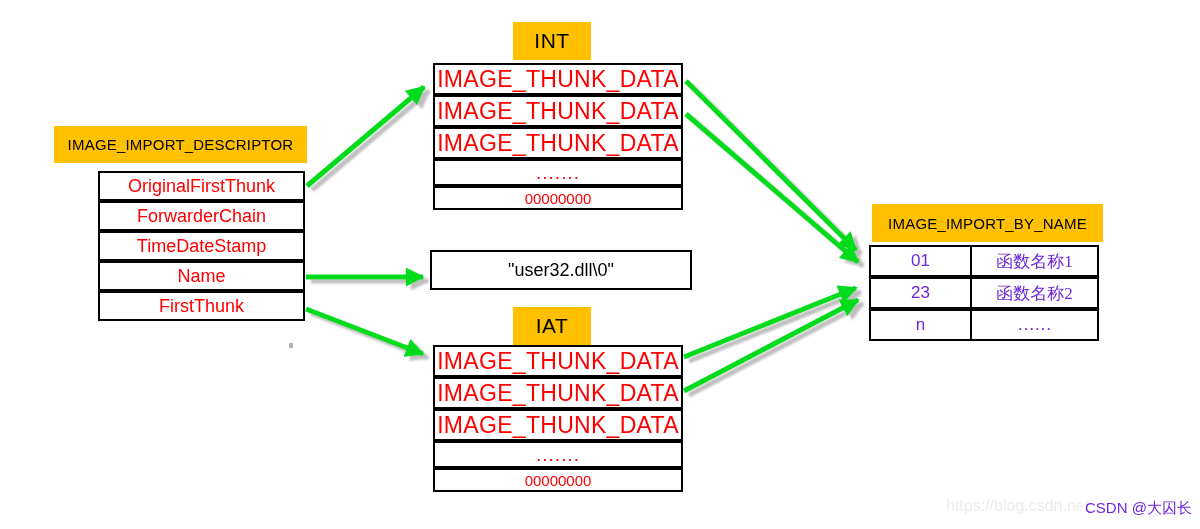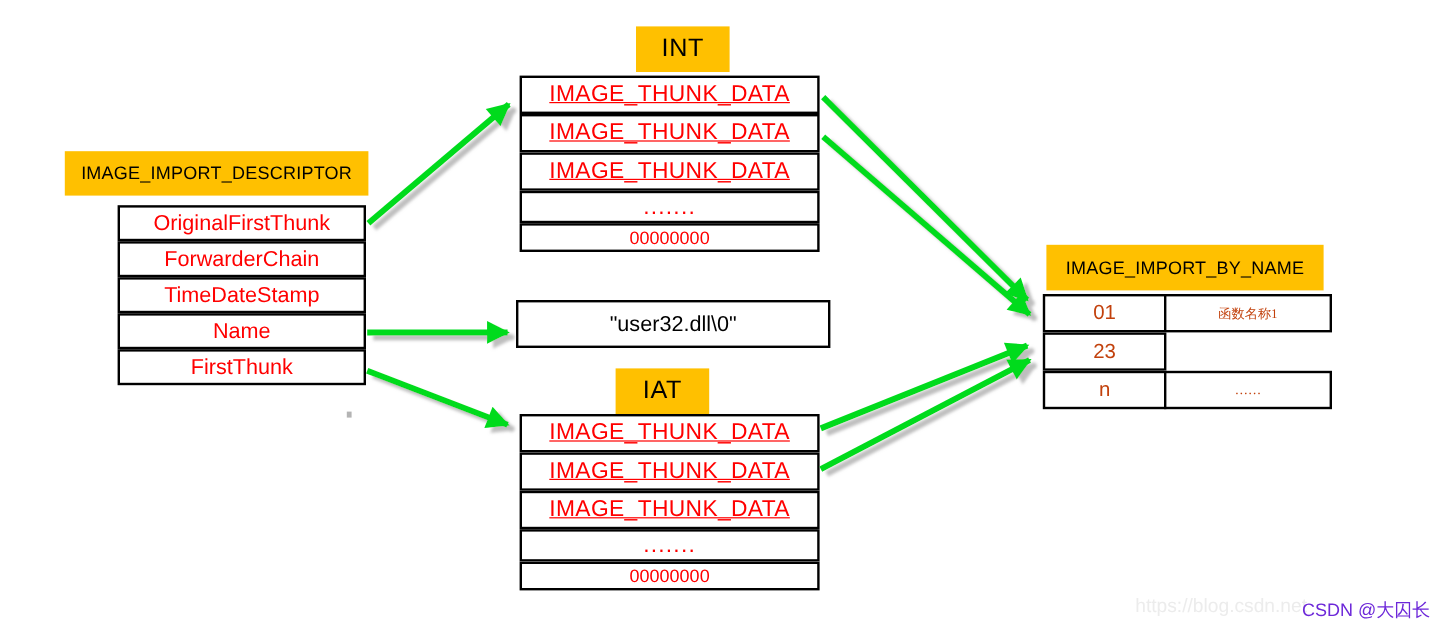--- a/index.html
+++ b/index.html
@@ -26,43 +26,43 @@
   .stack { display: flex; flex-direction: column; }
   .cellrow {
     box-sizing: border-box;
     border: 2px solid #000;
     background: #fff;
     display: flex; align-items: center; justify-content: center;
     overflow: hidden;
   }
   .red  { color: #FF0000; }
   .desc-row  { height: 30px; font-size: 18px; margin-left: 43px; }
-  .thunk-row { height: 32px; font-size: 19px; letter-spacing: 0.3px; text-decoration: underline; }
+  .thunk-row { height: 32px; font-size: 23px; letter-spacing: 0.3px; }
   .dots-row  { height: 27px; font-size: 19px; letter-spacing: 1px; }
   .zero-row  { height: 24px; font-size: 15px; }
 
   .dllbox {
     box-sizing: border-box;
     border: 2px solid #000; background: #fff;
     display: flex; align-items: center; justify-content: center;
     font-size: 18px; color: #000;
   }
 
   
   .ibn-row { display: flex; height: 32px; }
   .ibn-cell {
     box-sizing: border-box;
     border: 2px solid #000; background: #fff;
     display: flex; align-items: center; justify-content: center;
-    color: #c2410c;
+    color: #6d28d9;
   }
   .ibn-hint { width: 103px; font-size: 17px; }
   .ibn-name {
-    width: 140px; margin-left: -2px;
-    font-size: 11px;
+    width: 129px; margin-left: -2px;
+    font-size: 17px;
     font-family: "Liberation Serif", serif;
   }
 
   svg.arrows { position: absolute; left: 0; top: 0; pointer-events: none; }
   .arrow { stroke: #00DB1F; stroke-width: 5; fill: none; }
 
   .wm-url {
     font-size: 16px; color: #ECECEC; white-space: nowrap;
   }
   .wm-credit {
@@ -77,21 +77,21 @@
 
   <div class="abs hdr hdr-small" style="left:54px; top:126px; width:253px; height:37px;">IMAGE_IMPORT_DESCRIPTOR</div>
   <div class="abs stack" style="left:55px; top:171px; width:250px;">
     <div class="cellrow desc-row red">OriginalFirstThunk</div>
     <div class="cellrow desc-row red">ForwarderChain</div>
     <div class="cellrow desc-row red">TimeDateStamp</div>
     <div class="cellrow desc-row red">Name</div>
     <div class="cellrow desc-row red">FirstThunk</div>
   </div>
 
-  <div class="abs hdr hdr-big" style="left:530px; top:22px; width:78px; height:38px;">INT</div>
+  <div class="abs hdr hdr-big" style="left:513px; top:22px; width:78px; height:38px;">INT</div>
   <div class="abs stack" style="left:433px; top:63px; width:250px;">
     <div class="cellrow thunk-row red">IMAGE_THUNK_DATA</div>
     <div class="cellrow thunk-row red">IMAGE_THUNK_DATA</div>
     <div class="cellrow thunk-row red">IMAGE_THUNK_DATA</div>
     <div class="cellrow dots-row  red">.......</div>
     <div class="cellrow zero-row  red">00000000</div>
   </div>
 
   <div class="abs dllbox" style="left:430px; top:250px; width:262px; height:40px;">"user32.dll\0"</div>
 
@@ -105,20 +105,21 @@
   </div>
 
   <div class="abs hdr hdr-small" style="left:872px; top:204px; width:231px; height:38px;">IMAGE_IMPORT_BY_NAME</div>
   <div class="abs stack" style="left:869px; top:245px;">
     <div class="ibn-row">
       <div class="ibn-cell ibn-hint">01</div>
       <div class="ibn-cell ibn-name">函数名称1</div>
     </div>
     <div class="ibn-row">
       <div class="ibn-cell ibn-hint">23</div>
+      <div class="ibn-cell ibn-name">函数名称2</div>
     </div>
     <div class="ibn-row">
       <div class="ibn-cell ibn-hint">n</div>
       <div class="ibn-cell ibn-name">……</div>
     </div>
   </div>
 
   <svg class="arrows" width="1200" height="529" viewBox="0 0 1200 529">
     <defs>
       <marker id="ah" viewBox="0 0 10 10" refX="9" refY="5" markerWidth="4.2" markerHeight="3.8" orient="auto-start-reverse">

